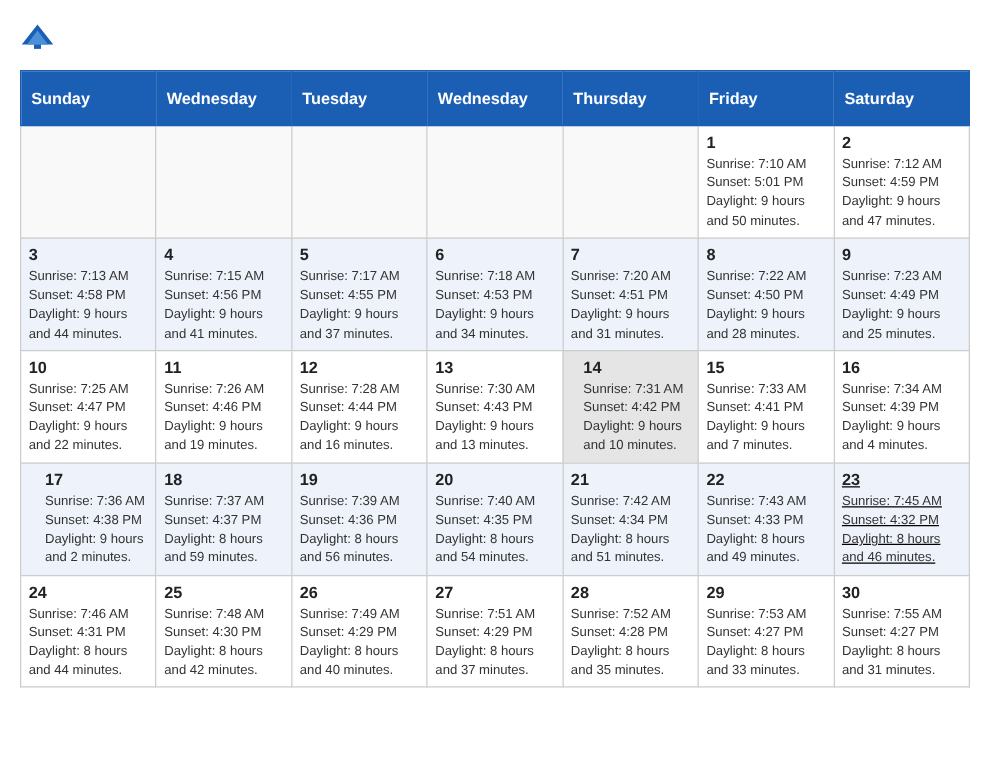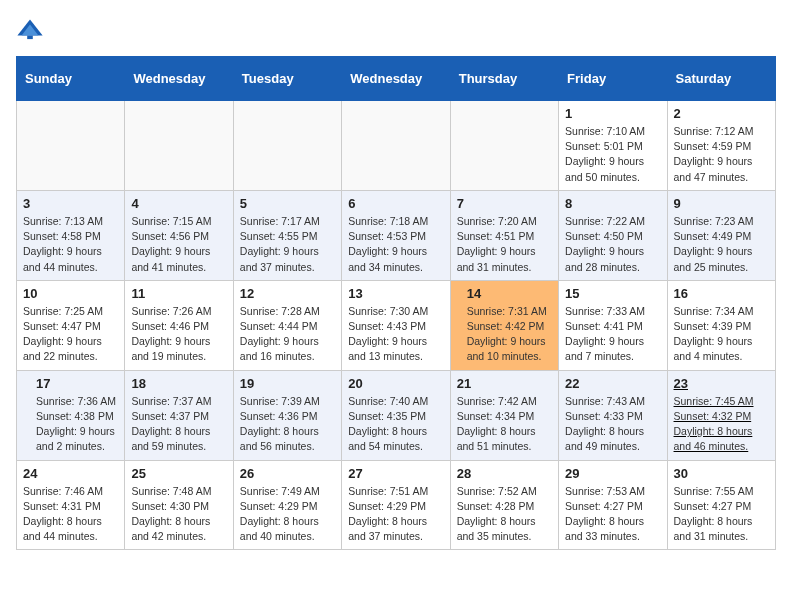--- a/index.html
+++ b/index.html
@@ -176,21 +176,21 @@
           <div class="day-info">Sunrise: 7:26 AM<br>Sunset: 4:46 PM<br>Daylight: 9 hours and 19 minutes.</div>
         </td>
         <td style="background: rgb(255, 255, 255);">
           <div class="day-number">12</div>
           <div class="day-info">Sunrise: 7:28 AM<br>Sunset: 4:44 PM<br>Daylight: 9 hours and 16 minutes.</div>
         </td>
         <td style="background: rgb(255, 255, 255);">
           <div class="day-number">13</div>
           <div class="day-info">Sunrise: 7:30 AM<br>Sunset: 4:43 PM<br>Daylight: 9 hours and 13 minutes.</div>
         </td>
-        <td style="background: #fdba74; padding-left: 16px;">
+        <td style="background: #e5e5e5; padding-left: 16px;">
           <div class="day-number">14</div>
           <div class="day-info">Sunrise: 7:31 AM<br>Sunset: 4:42 PM<br>Daylight: 9 hours and 10 minutes.</div>
         </td>
         <td style="background: rgb(255, 255, 255);">
           <div class="day-number">15</div>
           <div class="day-info">Sunrise: 7:33 AM<br>Sunset: 4:41 PM<br>Daylight: 9 hours and 7 minutes.</div>
         </td>
         <td style="background: rgb(255, 255, 255);">
           <div class="day-number">16</div>
           <div class="day-info">Sunrise: 7:34 AM<br>Sunset: 4:39 PM<br>Daylight: 9 hours and 4 minutes.</div>

